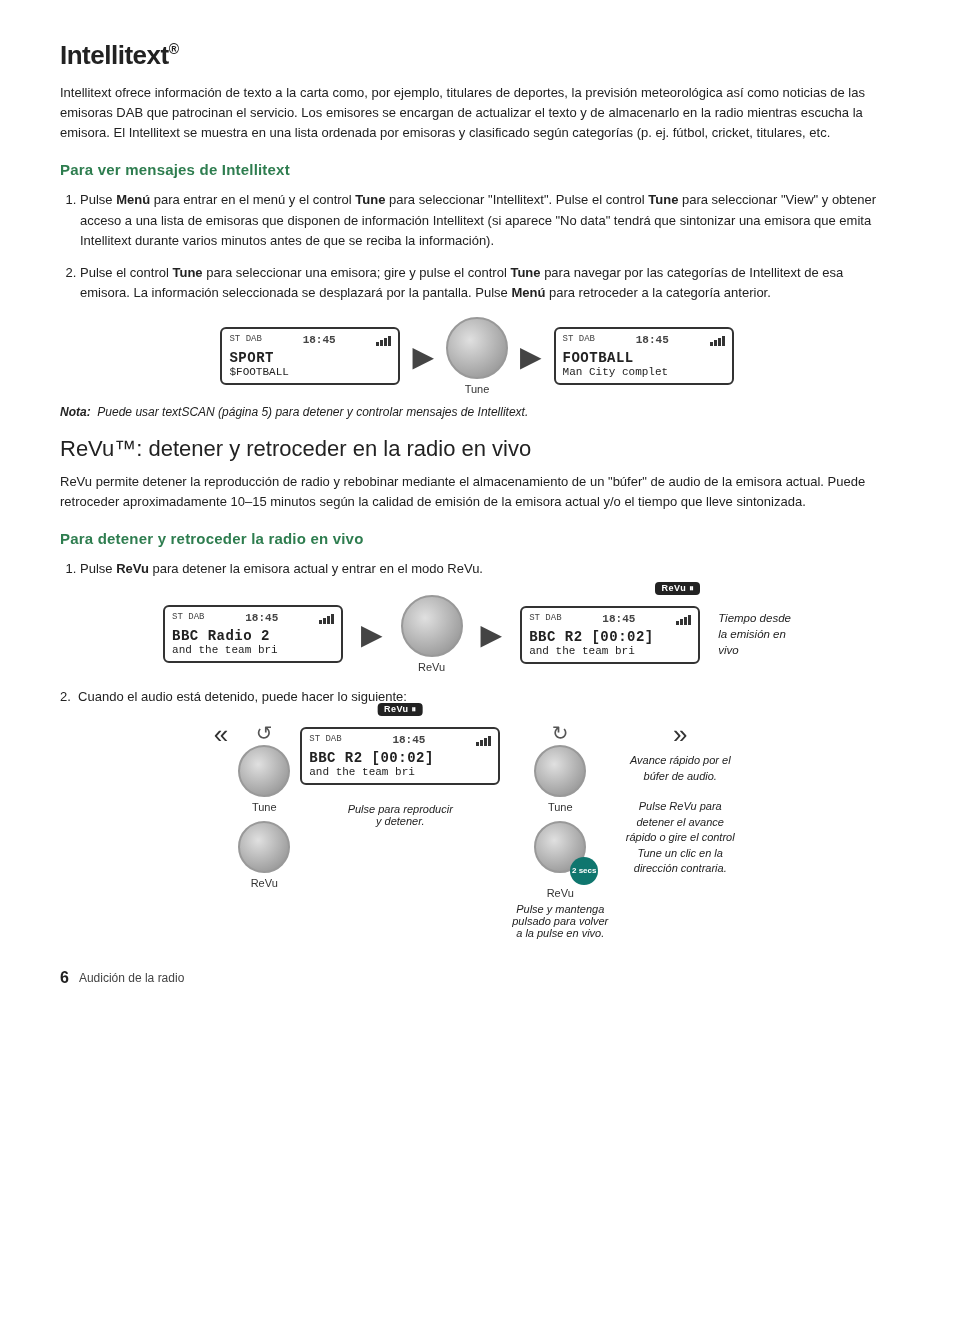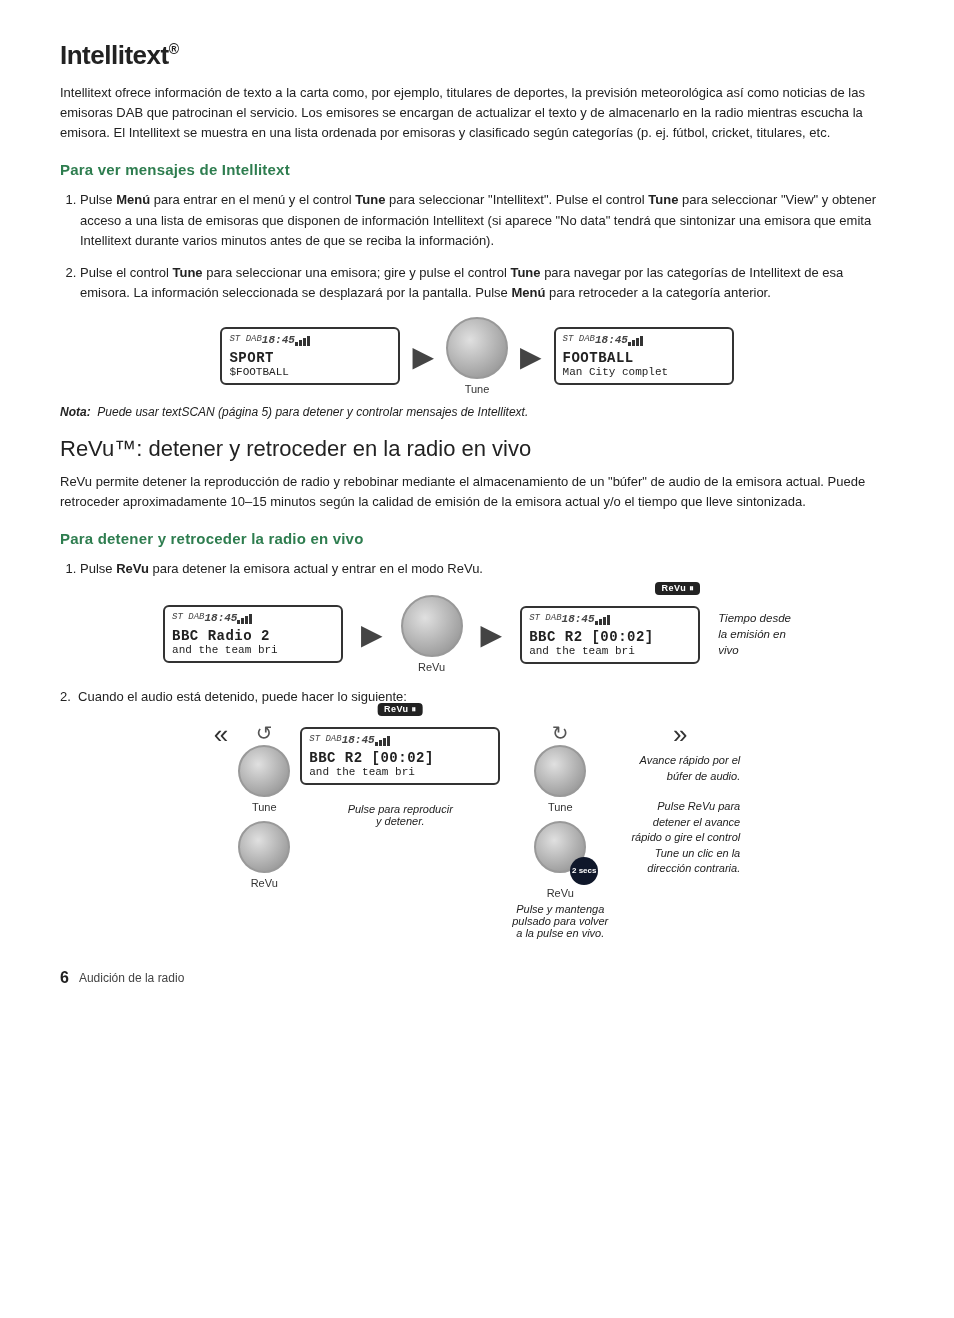--- a/index.html
+++ b/index.html
@@ -58,25 +58,24 @@
       border: 2px solid #333;
       border-radius: 6px;
       width: 180px;
       padding: 5px 7px 5px 7px;
       font-family: 'Courier New', monospace;
       font-size: 12px;
       position: relative;
     }
     .screen-box .top-bar {
       display: flex;
-      justify-content: flex-start;
+      justify-content: space-between;
       font-size: 9px;
       color: #444;
       margin-bottom: 1px;
-      font-style: italic;
     }
     .screen-box .top-bar .time { font-size: 11px; font-weight: bold; }
     .arrow-right {
       font-size: 28px;
       color: #444;
       display: flex;
       align-items: center;
     }
     .knob {
       width: 62px;
@@ -134,21 +133,21 @@
       font-size: 11px;
       max-width: 115px;
       line-height: 1.4;
       text-align: left;
     }
     .bottom-label-right {
       font-style: italic;
       font-size: 11px;
       max-width: 120px;
       line-height: 1.4;
-      text-align: right;
+      text-align: center;
     }
     .double-arrow-left {
       font-size: 26px;
       color: #333;
       line-height: 1;
     }
     .double-arrow-right {
       font-size: 26px;
       color: #333;
       line-height: 1;
@@ -365,21 +364,21 @@
     <div style="font-style:italic; font-size:11px; text-align:center; max-width:110px;">Pulse para reproducir y detener.</div>
   </div>
 
   <div class="knob-wrap">
     <div style="font-size:20px; color:#555;">↻</div>
     <div class="knob" style="width:52px;height:52px;"></div>
     <div class="knob-label">Tune</div>
 
     <div style="margin-top:8px; position:relative;">
       <div class="knob" style="width:52px;height:52px;"></div>
-      <div style="position:absolute; bottom:-12px; right:-12px; background:#0f172a; color:#fff; border-radius:50%; width:28px; height:28px; display:flex; align-items:center; justify-content:center; font-size:8px; font-weight:bold; text-align:center; line-height:1.1;">
+      <div style="position:absolute; bottom:-12px; right:-12px; background:#0f766e; color:#fff; border-radius:50%; width:28px; height:28px; display:flex; align-items:center; justify-content:center; font-size:8px; font-weight:bold; text-align:center; line-height:1.1;">
           <span>2 secs</span>
         </div>
     </div>
     <div class="knob-label" style="margin-top:14px;">ReVu</div>
     <div style="font-style:italic; font-size:11px; text-align:center; max-width:100px; margin-top:4px;">Pulse y mantenga pulsado para volver a la pulse en vivo.</div>
   </div>
 
   <div style="display:flex; flex-direction:column; align-items:center; gap:6px;">
     <div class="double-arrow-right">»</div>
     <div class="bottom-label-right">

